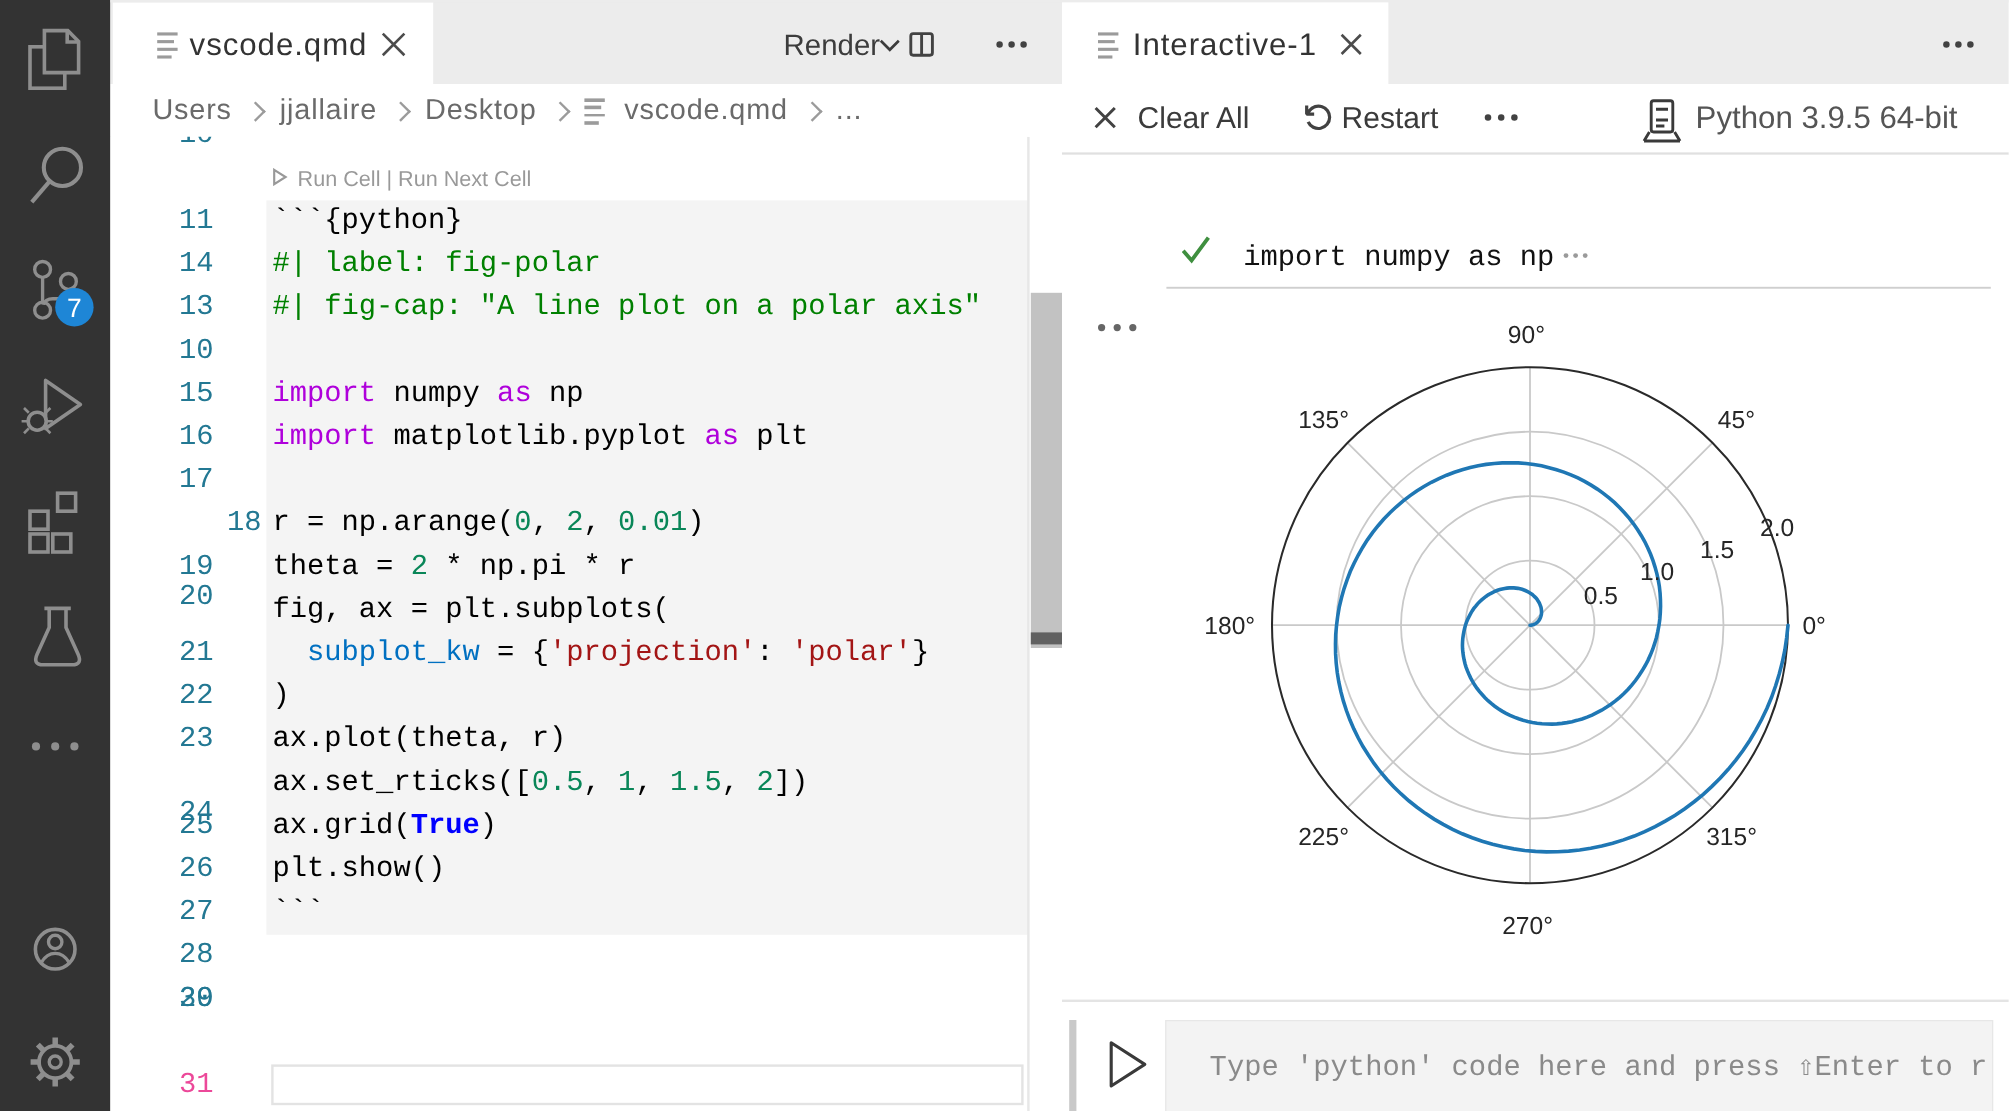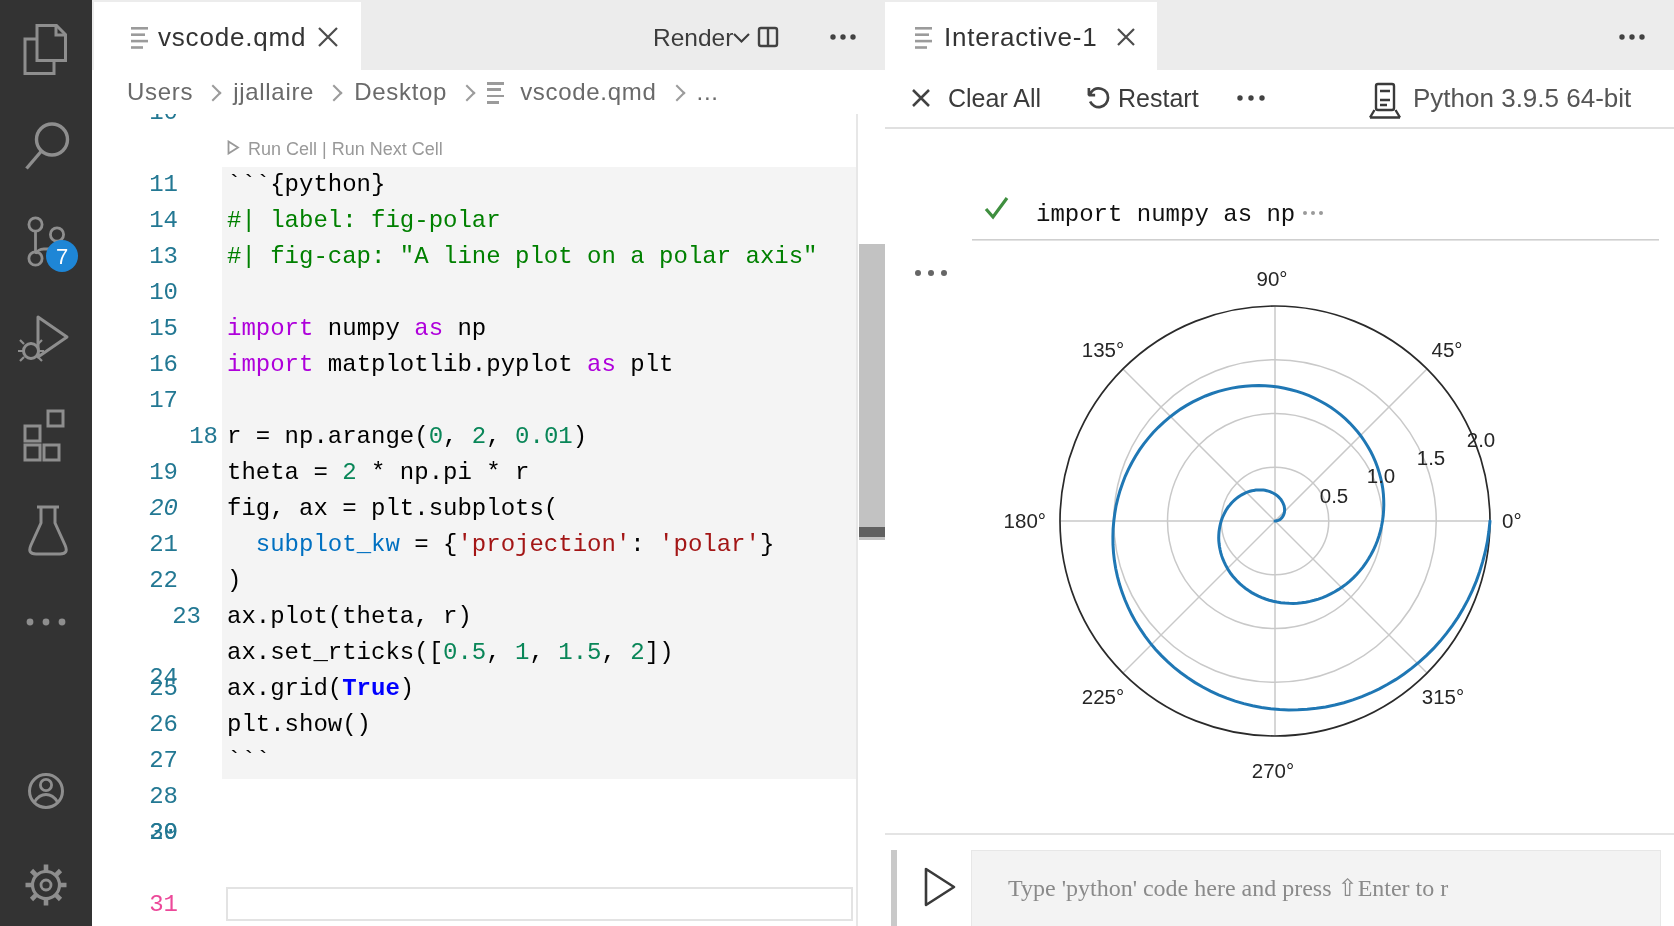--- a/index.html
+++ b/index.html
@@ -1,19 +1,19 @@
 <!DOCTYPE html>
 <html><head>
 <meta charset="utf-8">
 <style>
   html,body{margin:0;padding:0;}
   body{width:1674px;height:926px;overflow:hidden;position:relative;background:#fff;
        font-family:"Liberation Sans",sans-serif;}
   .abs{position:absolute;}
-  .mono{font-family:Liberation Serif, serif;}
+  .mono{font-family:Liberation Mono, monospace;}
   
   #actbar{left:0;top:0;width:92px;height:926px;background:#333333;}
   
   #tabbarL{left:92px;top:0;width:793px;height:70px;background:#ececec;}
   #tabL{left:94px;top:2px;width:267px;height:68px;background:#ffffff;}
   #crumbs{left:92px;top:70px;width:793px;height:44px;background:#ffffff;
           display:flex;align-items:center;padding-left:35px;box-sizing:border-box;
           font-size:24px;color:#6a6a6a;white-space:nowrap;letter-spacing:0.7px;}
   #editor{left:92px;top:114px;width:793px;height:812px;background:#fff;overflow:hidden;}
   .ln{position:absolute;left:0;width:86px;text-align:right;
@@ -156,24 +156,24 @@
   <div class="ln" style="top:-19px;">10</div>
   <div class="ln" style="top:53px;">11</div>
   <div class="ln" style="top:89px;">14</div>
   <div class="ln" style="top:125px;">13</div>
   <div class="ln" style="top:161px;">10</div>
   <div class="ln" style="top:197px;">15</div>
   <div class="ln" style="top:233px;">16</div>
   <div class="ln" style="top:269px;">17</div>
   <div class="ln" style="top:305px;margin-left:40px;">18</div>
   <div class="ln" style="top:341px;">19</div>
-  <div class="ln" style="top:377px;font-style:italic;">20</div>
+  <div class="ln" style="top:366px;">20</div>
   <div class="ln" style="top:413px;">21</div>
   <div class="ln" style="top:449px;">22</div>
-  <div class="ln" style="top:485px;margin-left:23px;">23</div>
+  <div class="ln" style="top:485px;">23</div>
   <div class="ln" style="top:546px;">24</div>
   <div class="ln" style="top:557px;">25</div>
   <div class="ln" style="top:593px;">26</div>
   <div class="ln" style="top:629px;">27</div>
   <div class="ln" style="top:665px;">28</div>
   <div class="ln" style="top:701px;">29</div>
   <div class="ln" style="top:701px;">30</div>
   <div class="ln" style="top:773px;color:#ec4899;">31</div>
   </div>
 

